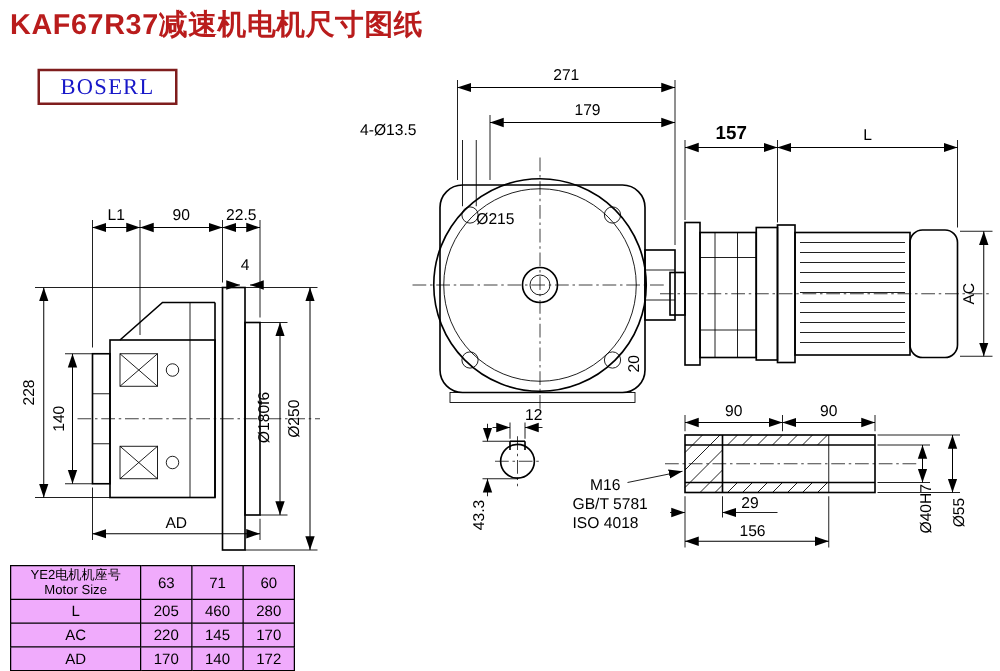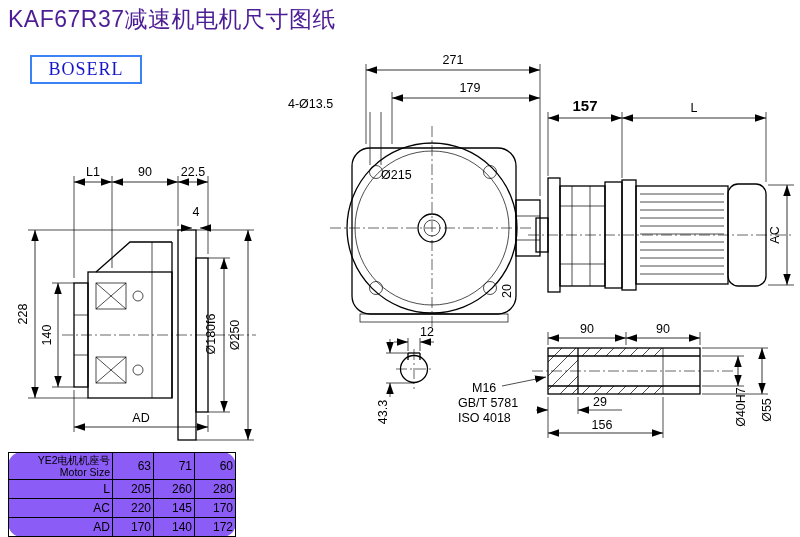--- a/index.html
+++ b/index.html
@@ -1,28 +1,28 @@
 <!DOCTYPE html>
 <html><head>
 <meta charset="utf-8">
 <style>
   * { margin:0; padding:0; box-sizing:border-box; }
   html,body { width:800px; height:537px; }
   body { background:#fff; font-family:"Liberation Sans",sans-serif; position:relative; overflow:hidden; color:#000; }
-  .title { position:absolute; left:8px; top:4px; font-size:23px; font-weight:normal; color:#4c1d95; letter-spacing:0.5px; white-space:nowrap; }
-  .logo-box { position:absolute; left:30px; top:55px; width:112px; height:29px; border:2px solid #3b82f6; display:flex; align-items:center; justify-content:center; background:#fff; }
+  .title { position:absolute; left:8px; top:4px; font-size:23px; font-weight:bold; color:#b91c1c; letter-spacing:0.5px; white-space:nowrap; }
+  .logo-box { position:absolute; left:30px; top:55px; width:112px; height:29px; border:2px solid #7f1d1d; display:flex; align-items:center; justify-content:center; background:#fff; }
   .logo-box span { font-family:"Liberation Serif",serif; font-size:18px; color:#1717c8; letter-spacing:1px; }
   svg.drawing { position:absolute; left:0; top:0; }
   .ol { fill:none; stroke:#000; stroke-width:1.3; }
   .tl { fill:none; stroke:#000; stroke-width:0.7; }
   .cl { fill:none; stroke:#000; stroke-width:0.6; stroke-dasharray:11 3 2 3; }
   .dim { fill:none; stroke:#000; stroke-width:0.8; }
   .dt { font:12.5px "Liberation Sans",sans-serif; fill:#000; }
   .dtb { font:bold 15px "Liberation Sans",sans-serif; fill:#000; }
-  table.size-table { position:absolute; left:8px; top:452px; border-collapse:collapse; font-size:12px; text-align:right; background:#8b5cf6;border-radius:14px; }
+  table.size-table { position:absolute; left:8px; top:452px; border-collapse:collapse; font-size:12px; text-align:center; background:#f0abfc; }
   .size-table td { border:1px solid #000; height:19px; vertical-align:middle; padding:0 2px; }
   .size-table td.c0 { width:104px; }
   .size-table td.cv { width:41px; }
   .size-table .hdr { font-size:10.5px; line-height:1.15; height:27px; }
 </style>
 </head>
 <body>
 
 <h1 class="title">KAF67R37减速机电机尺寸图纸</h1>
 
@@ -255,21 +255,21 @@
         <div>YE2电机机座号</div>
         <div>Motor Size</div>
       </td>
       <td class="cv">63</td>
       <td class="cv">71</td>
       <td class="cv">60</td>
     </tr>
     <tr>
       <td class="c0">L</td>
       <td class="cv">205</td>
-      <td class="cv">260</td>
+      <td class="cv">460</td>
       <td class="cv">280</td>
     </tr>
     <tr>
       <td class="c0">AC</td>
       <td class="cv">220</td>
       <td class="cv">145</td>
       <td class="cv">170</td>
     </tr>
     <tr>
       <td class="c0">AD</td>

